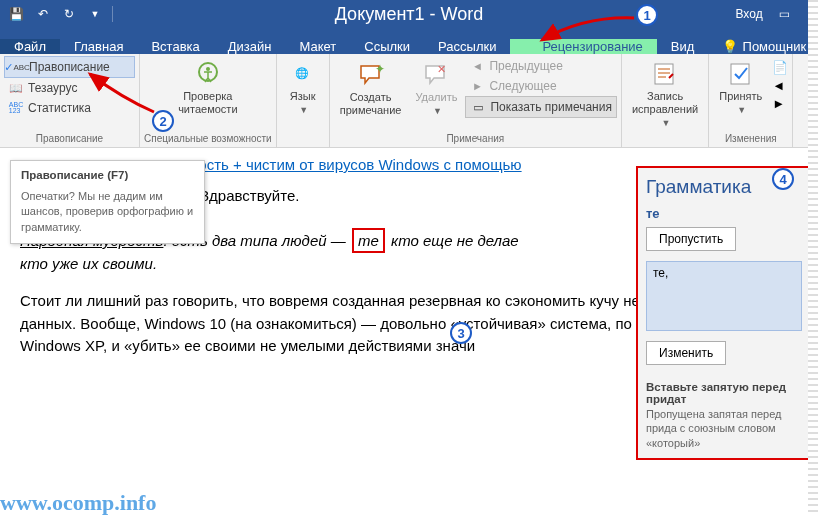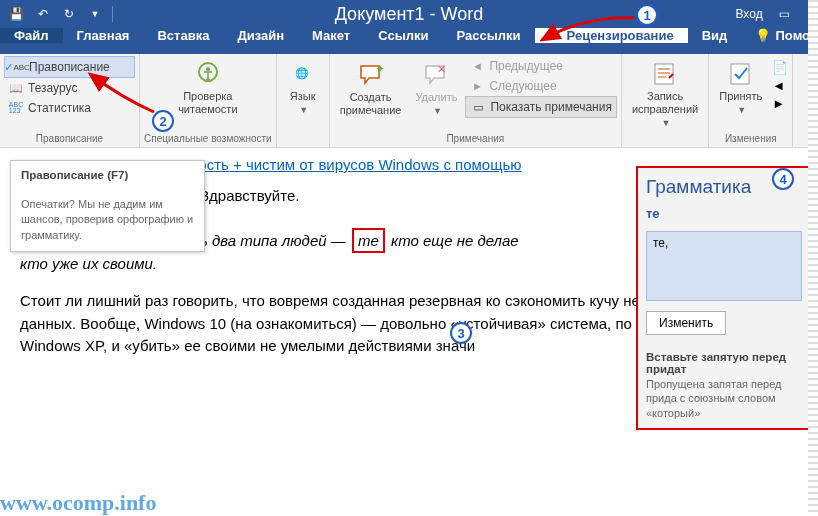--- a/index.html
+++ b/index.html
@@ -7,44 +7,44 @@
 
   
   .titlebar { height: 28px; background: #2b579a; color: #fff; display: flex; align-items: center; font-size: 12px; position: relative; }
   .qat { display: flex; align-items: center; gap: 4px; padding-left: 6px; }
   .qat-btn { width: 22px; height: 22px; display: flex; align-items: center; justify-content: center; color: #fff; font-size: 12px; }
   .qat-sep { width: 1px; height: 16px; background: rgba(255,255,255,0.3); margin: 0 2px; }
   .doc-title { position: absolute; left: 50%; transform: translateX(-50%); font-size: 18px; }
   .title-right { margin-left: auto; display: flex; align-items: center; gap: 6px; padding-right: 28px; }
 
   
-  .tabstrip { height: 26px; background: #2b579a; display: flex; align-items: flex-start; color: #fff; font-size: 13px; font-weight: bold; }
+  .tabstrip { height: 26px; background: #2b579a; display: flex; align-items: flex-end; color: #fff; font-size: 13px; }
   .tab { padding: 0 14px; display: flex; align-items: center; cursor: pointer; position: relative; }
   .tab.file { background: #1e4a83; }
-  .tab.active { background: #ffffff; color: #2b579a; padding-left: 32px; }
+  .tab.active { background: #86efac; color: #2b579a; padding-left: 32px; }
   .tab.help { display: flex; align-items: center; gap: 4px; }
 
   
   .ribbon { height: 94px; background: #f3f3f3; border-bottom: 1px solid #d4d4d4; display: flex; position: relative; }
   .group { border-right: 1px solid #d4d4d4; padding: 2px 4px 0 4px; display: flex; flex-direction: column; justify-content: space-between; }
   .group-body { display: flex; flex-direction: column; gap: 0; }
   .group-label { font-size: 10px; color: #6a6a6a; text-align: center; padding: 2px 0 3px; }
   .g-btn { display: flex; align-items: center; gap: 4px; padding: 2px 4px; font-size: 12px; color: #444; cursor: pointer; white-space: nowrap; }
   .g-btn .ico { width: 16px; height: 16px; display: inline-flex; align-items: center; justify-content: center; font-size: 11px; }
   .g-btn.highlight { background: #d5e1f2; border: 1px solid #a3bde3; }
   .big-btn { display: flex; flex-direction: column; align-items: center; justify-content: center; padding: 4px 6px 0 6px; font-size: 11px; color: #444; text-align: center; cursor: pointer; gap: 2px; line-height: 1.2; }
   .big-btn .big-ico { width: 32px; height: 28px; display: flex; align-items: center; justify-content: center; }
   .row { display: flex; gap: 2px; }
   .col { display: flex; flex-direction: column; }
   .disabled { color: #a0a0a0; }
   .drop { font-size: 9px; color: #666; margin-left: 2px; }
 
   
   .tooltip { position: absolute; left: 10px; top: 160px; width: 195px; background: #fff; border: 1px solid #c7c7c7; box-shadow: 1px 1px 4px rgba(0,0,0,0.2); padding: 8px 10px; font-size: 11px; z-index: 50; }
-  .tooltip b { font-size: 11.5px; display: block; margin-bottom: 16px; color: #444; }
+  .tooltip b { font-size: 11.5px; display: block; margin-bottom: 8px; color: #444; }
   .tooltip span { color: #666; line-height: 1.4; }
 
   
   .doc-area { position: absolute; left: 0; right: 0; top: 148px; bottom: 0; display: flex; }
   .doc-page { flex: 1; padding: 8px 10px 0 20px; font-size: 15px; color: #000; overflow: hidden; }
   .doc-h { color: #0563c1; text-decoration: underline; font-size: 15px; margin-bottom: 8px; }
   .win10-box { width: 160px; height: 60px; background: #0078d7; color: #fff; display: flex; align-items: center; justify-content: center; gap: 8px; margin: 4px 0 6px 10px; font-size: 18px; }
   .win10-check { width: 26px; height: 26px; border-radius: 50%; background: #4caf50; color: #fff; display: flex; align-items: center; justify-content: center; font-size: 16px; }
   .greet { margin-left: 180px; margin-top: -60px; margin-bottom: 24px; }
   .para1 { font-style: italic; margin-bottom: 16px; line-height: 1.4; }
@@ -249,20 +249,21 @@
       <u>Народная мудрость</u><span>: есть два типа людей — </span><span class="err-word"><span>те</span></span><span> кто еще не делае</span><br>
       <span>кто уже их своими.</span>
     </p>
     <p class="para2">Стоит ли лишний раз говорить, что вовремя созданная резервная ко сэкономить кучу нервов, времени и данных. Вообще, Windows 10 (на ознакомиться) — довольно «устойчивая» система, по крайней мере же Windows XP, и «убить» ее своими не умелыми действиями значи</p>
   </div>
 </div>
 
 <div class="pane">
   <div class="pane-title">Грамматика</div>
   <div class="pane-word">те</div>
+  <button class="pane-btn">Пропустить</button>
   <div class="pane-sugg">те,</div>
   <button class="pane-btn">Изменить</button>
   <div class="pane-help-t">Вставьте запятую перед придат</div>
   <div class="pane-help-b">Пропущена запятая перед прида с союзным словом «который»</div>
 </div>
 
 <svg class="arrow" style="left:534px;top:12px" width="110" height="34">
   <defs>
       <marker id="ah1" markerWidth="8" markerHeight="8" refX="6" refY="3" orient="auto">
         <path d="M0,0 L7,3 L0,6 z" fill="#d00"></path>

